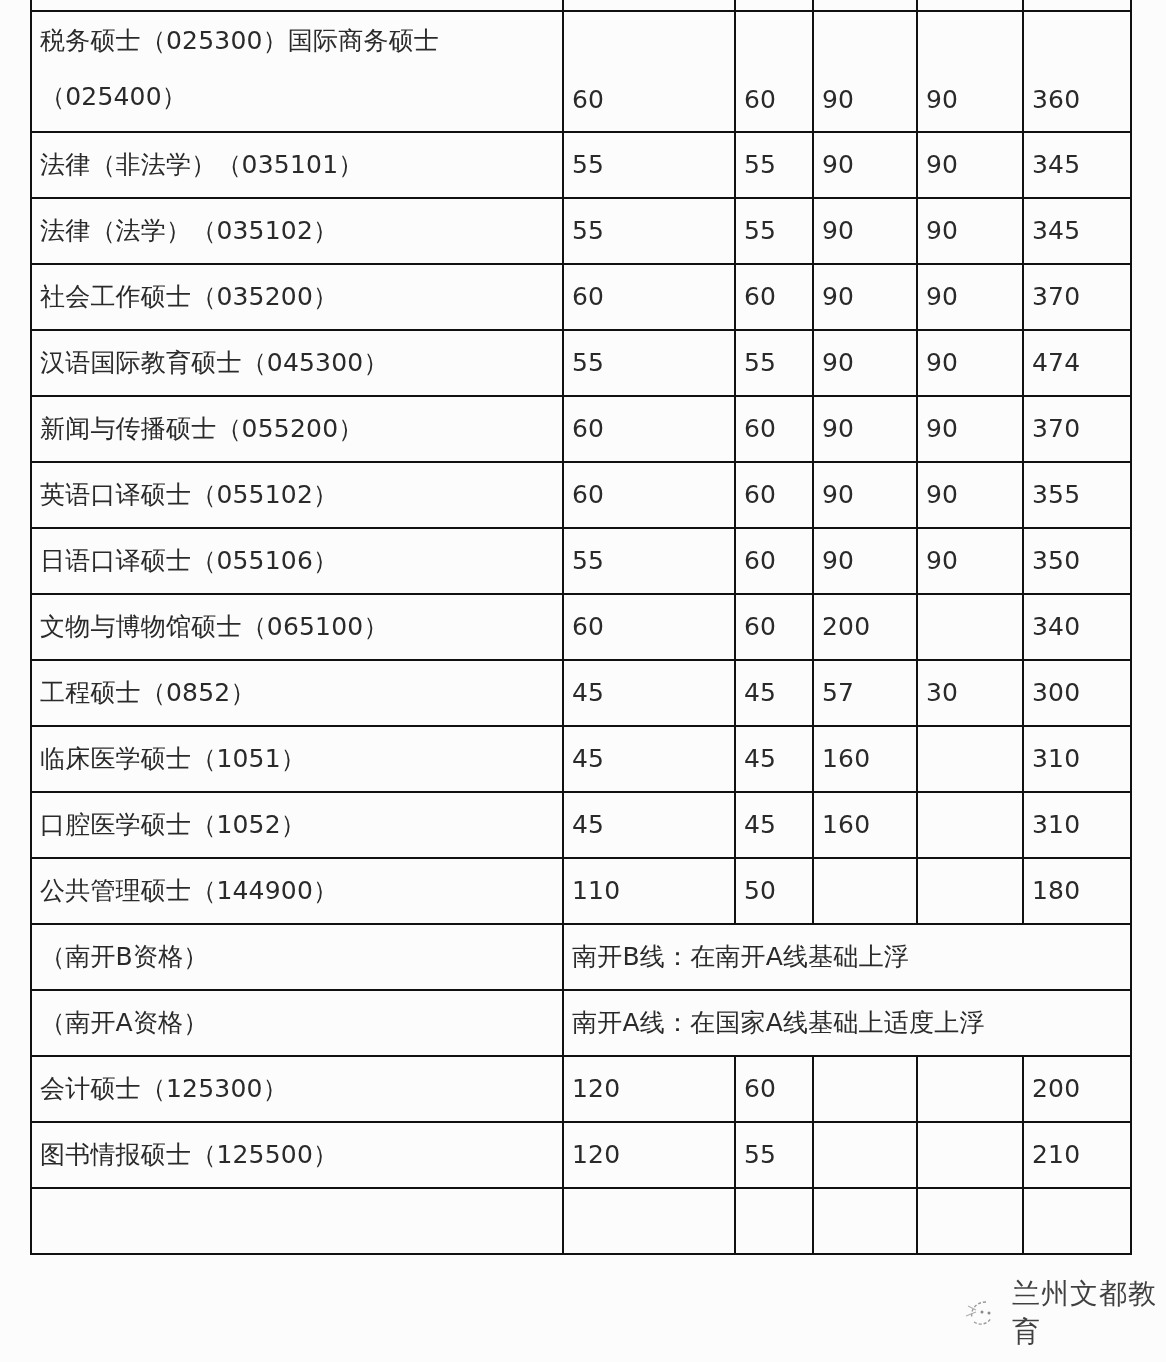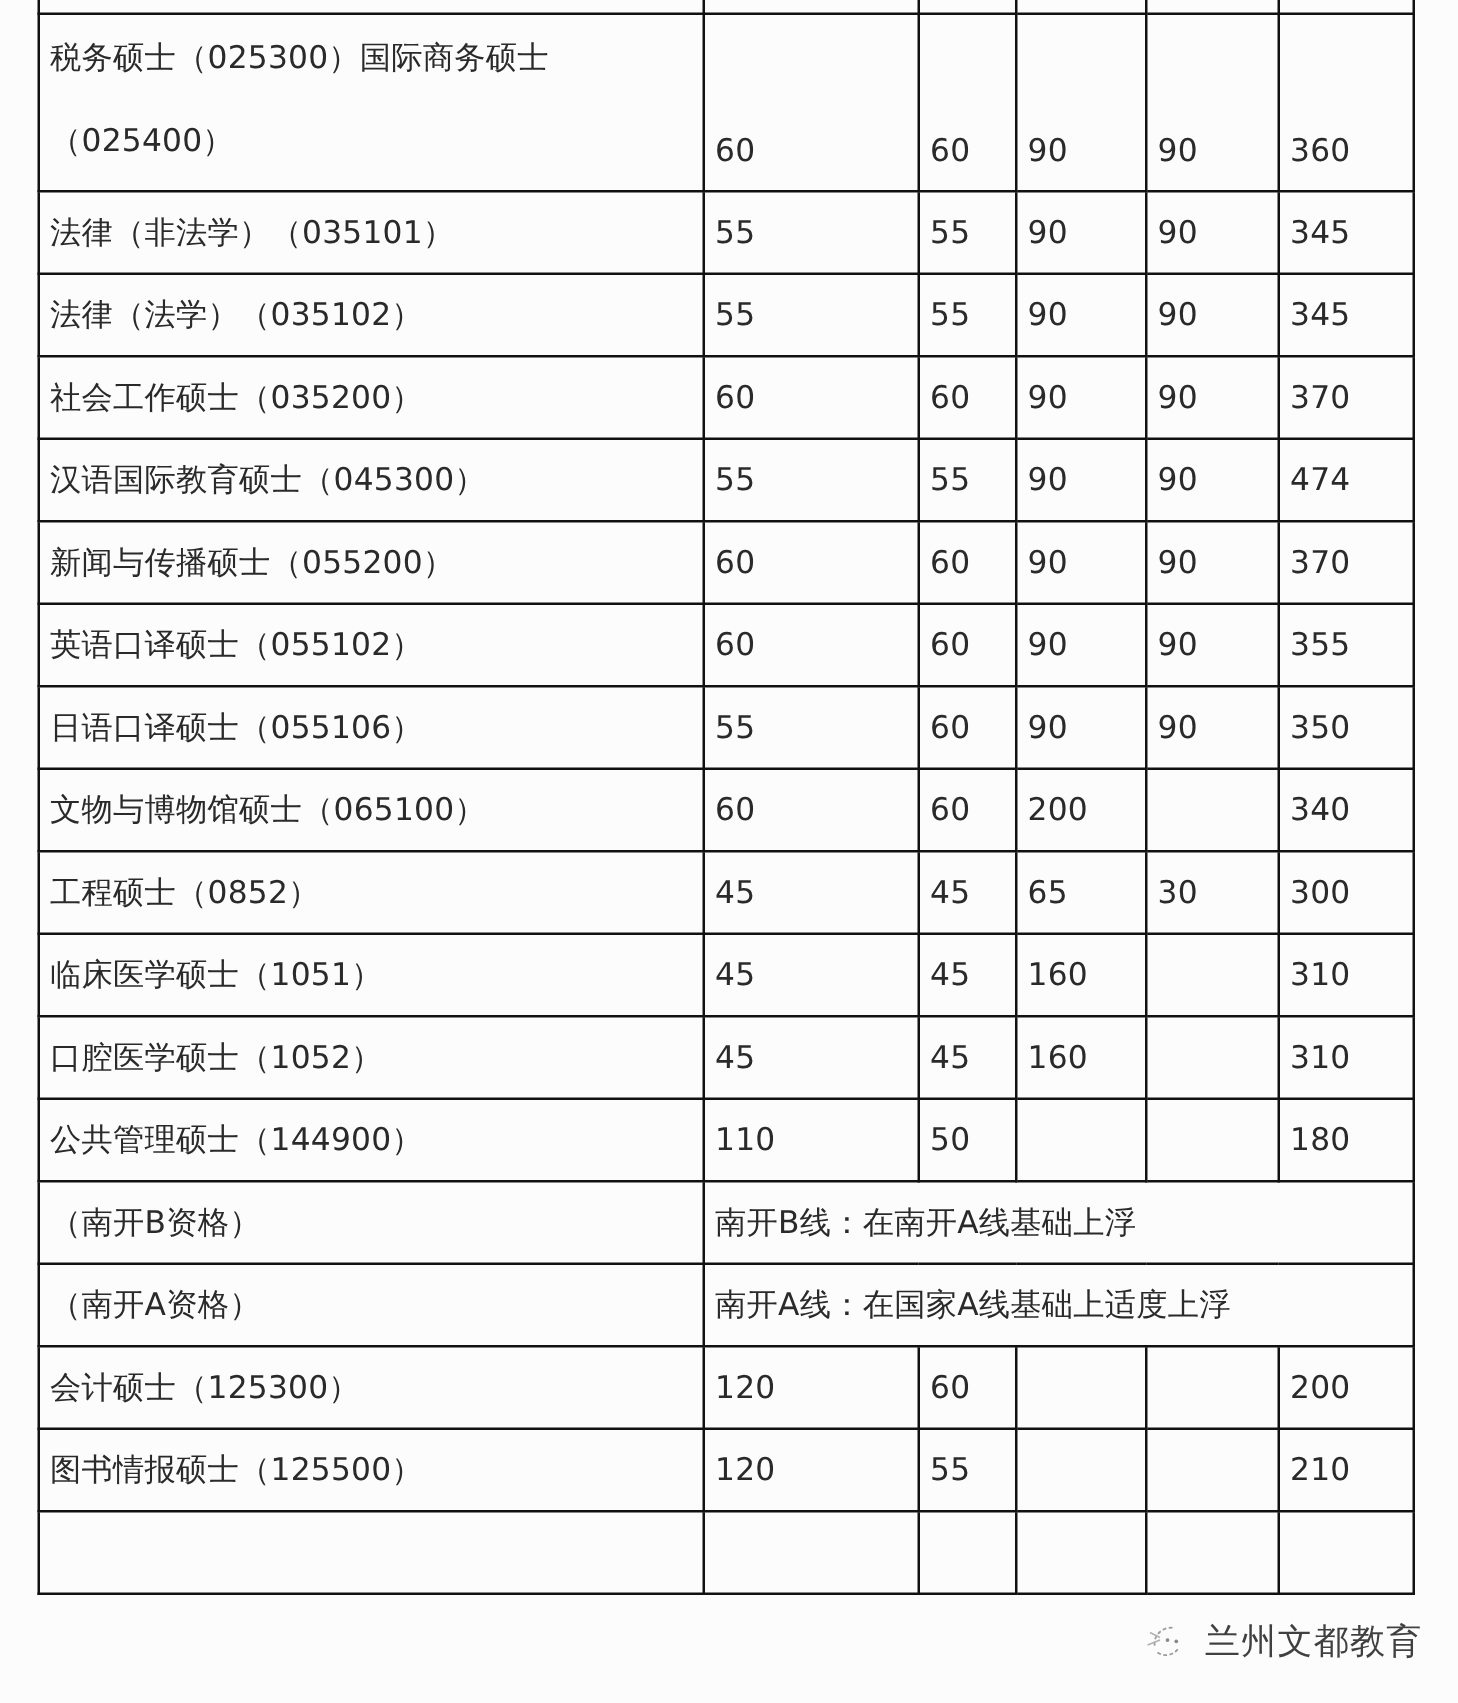--- a/index.html
+++ b/index.html
@@ -39,26 +39,26 @@
     font-size: 25px;
     line-height: 50px;
     vertical-align: middle;
     white-space: nowrap;
     overflow: hidden;
     letter-spacing: 0.2px;
   }
   td.name { padding-left: 8px; }
   tr.top-strip td { height: 66px; }
   tr.tall td { height: 113px; vertical-align: bottom; padding-bottom: 6px; }
-  tr.tall td.name { white-space: normal; line-height: 67px; }
+  tr.tall td.name { white-space: normal; line-height: 56px; }
   td.span { padding-left: 8px; }
 
   .watermark {
     position: absolute;
-    left: 916px;
+    left: 964px;
     top: 1288px;
     height: 50px;
     display: flex;
     align-items: center;
     gap: 14px;
     pointer-events: none;
   }
   .wm-icon {
     width: 34px;
     height: 34px;
@@ -162,21 +162,21 @@
         <td>60</td>
         <td>60</td>
         <td>200</td>
         <td></td>
         <td>340</td>
       </tr>
       <tr>
         <td class="name">工程硕士（0852）</td>
         <td>45</td>
         <td>45</td>
-        <td>65</td>
+        <td>57</td>
         <td>30</td>
         <td>300</td>
       </tr>
       <tr>
         <td class="name">临床医学硕士（1051）</td>
         <td>45</td>
         <td>45</td>
         <td>160</td>
         <td></td>
         <td>310</td>

